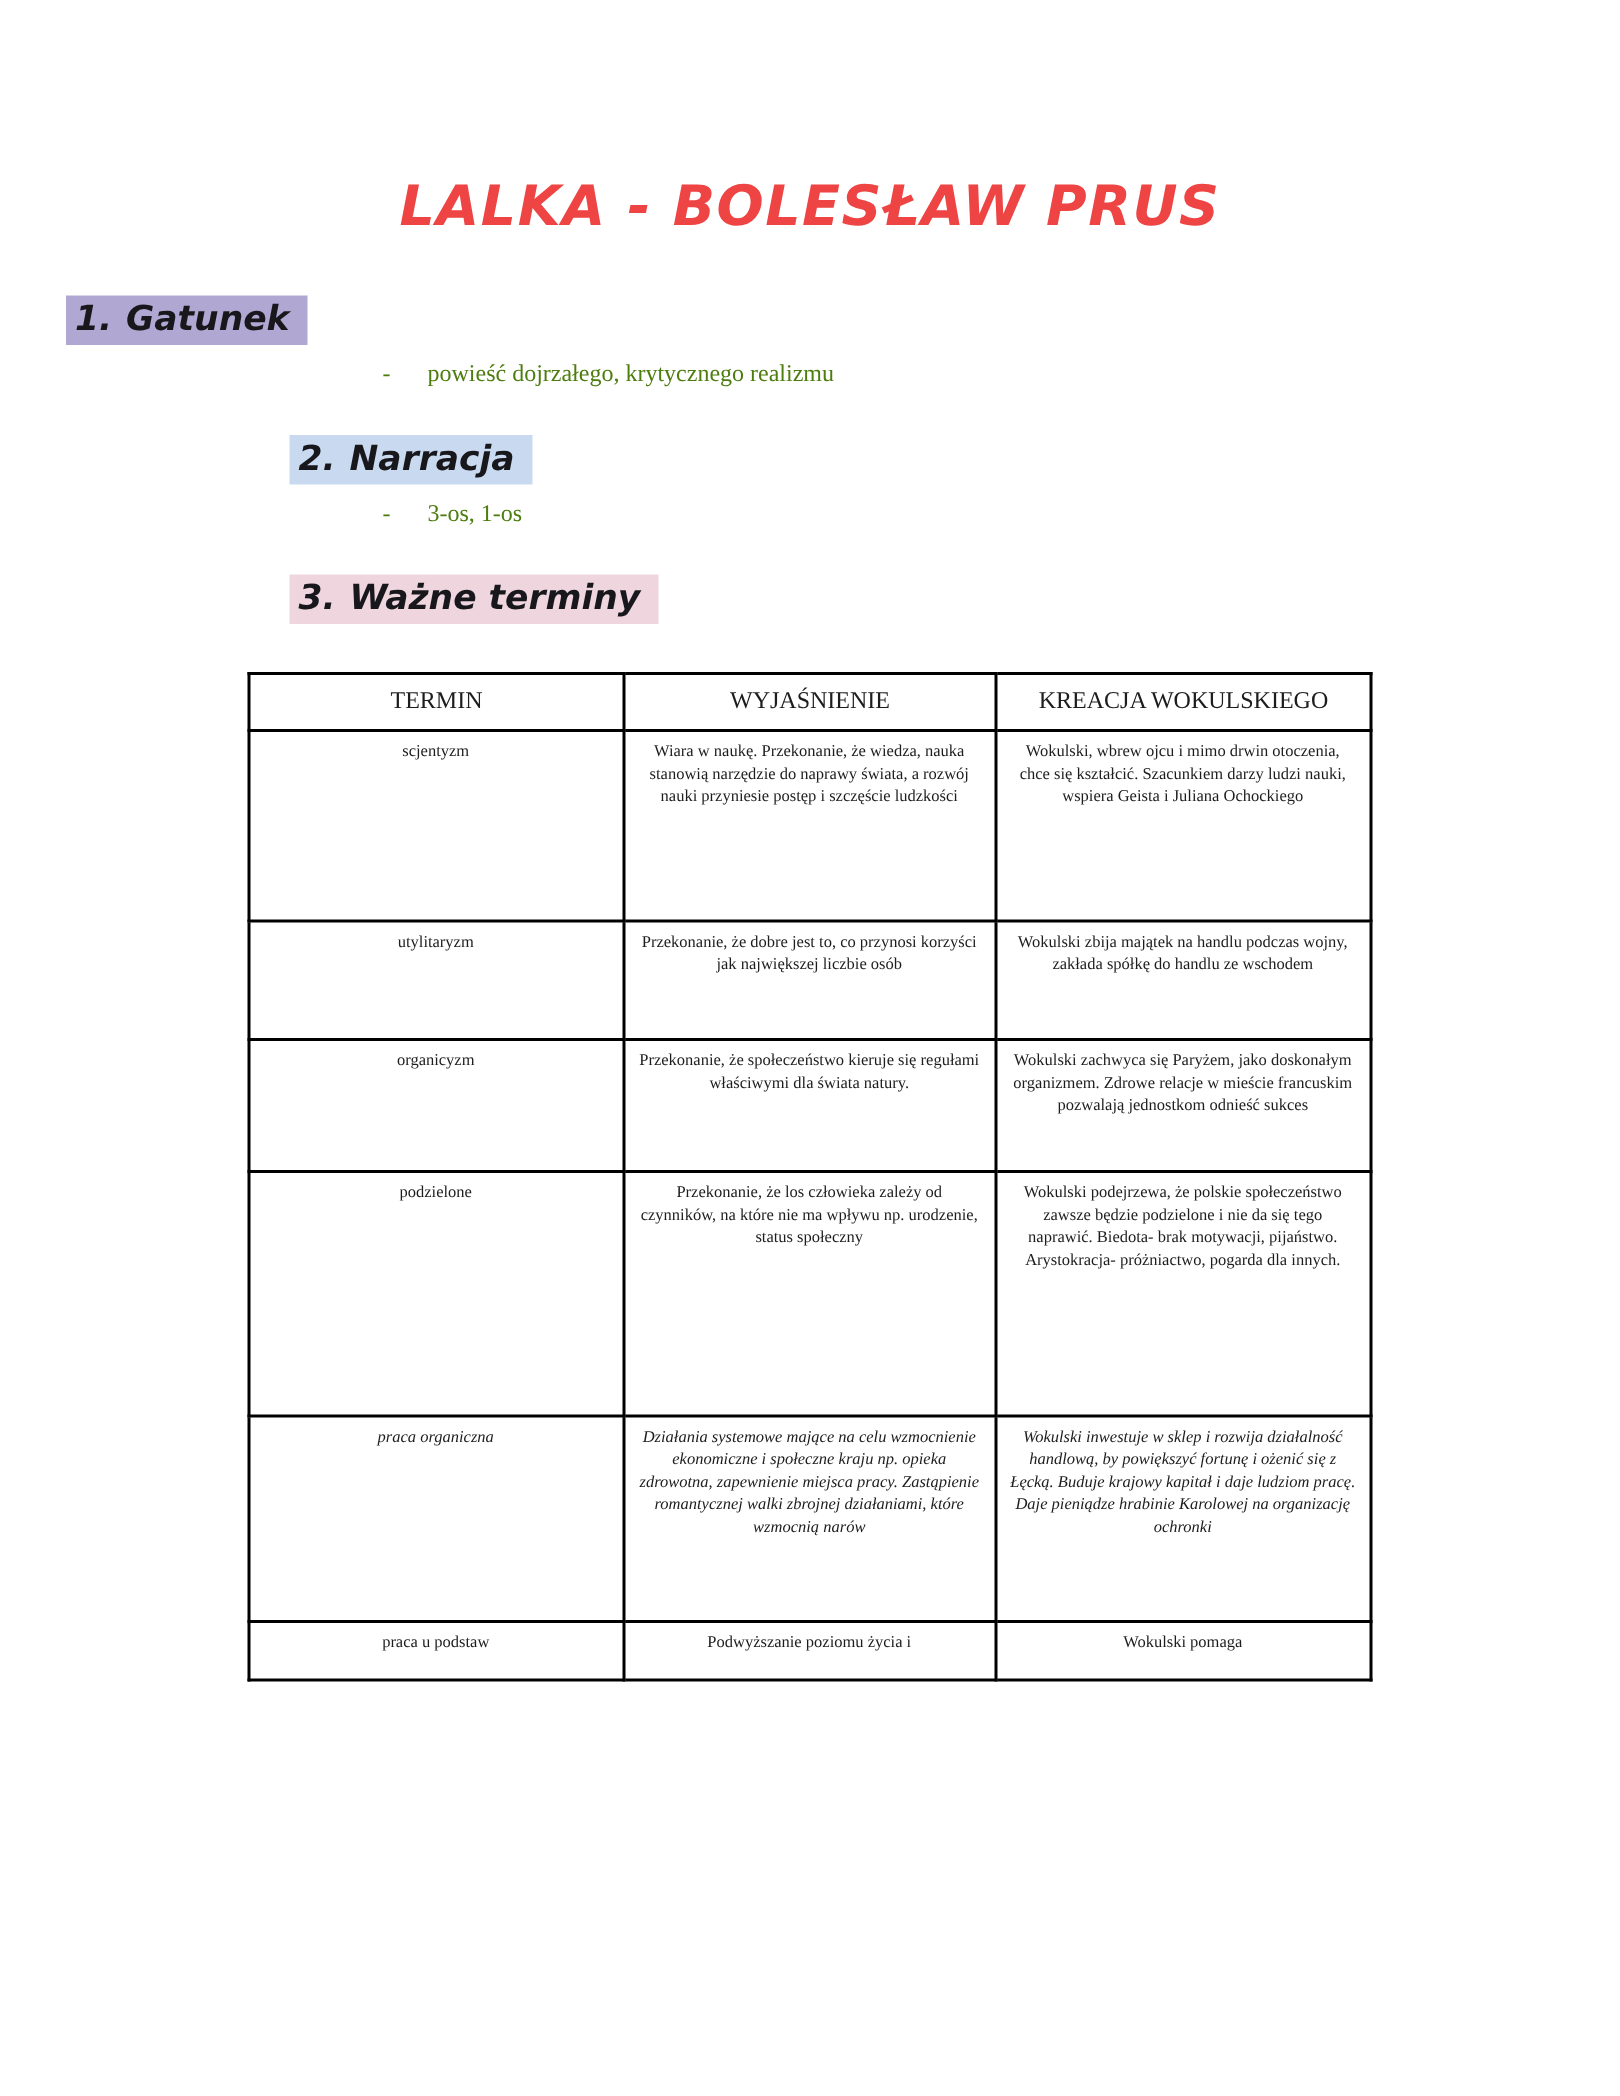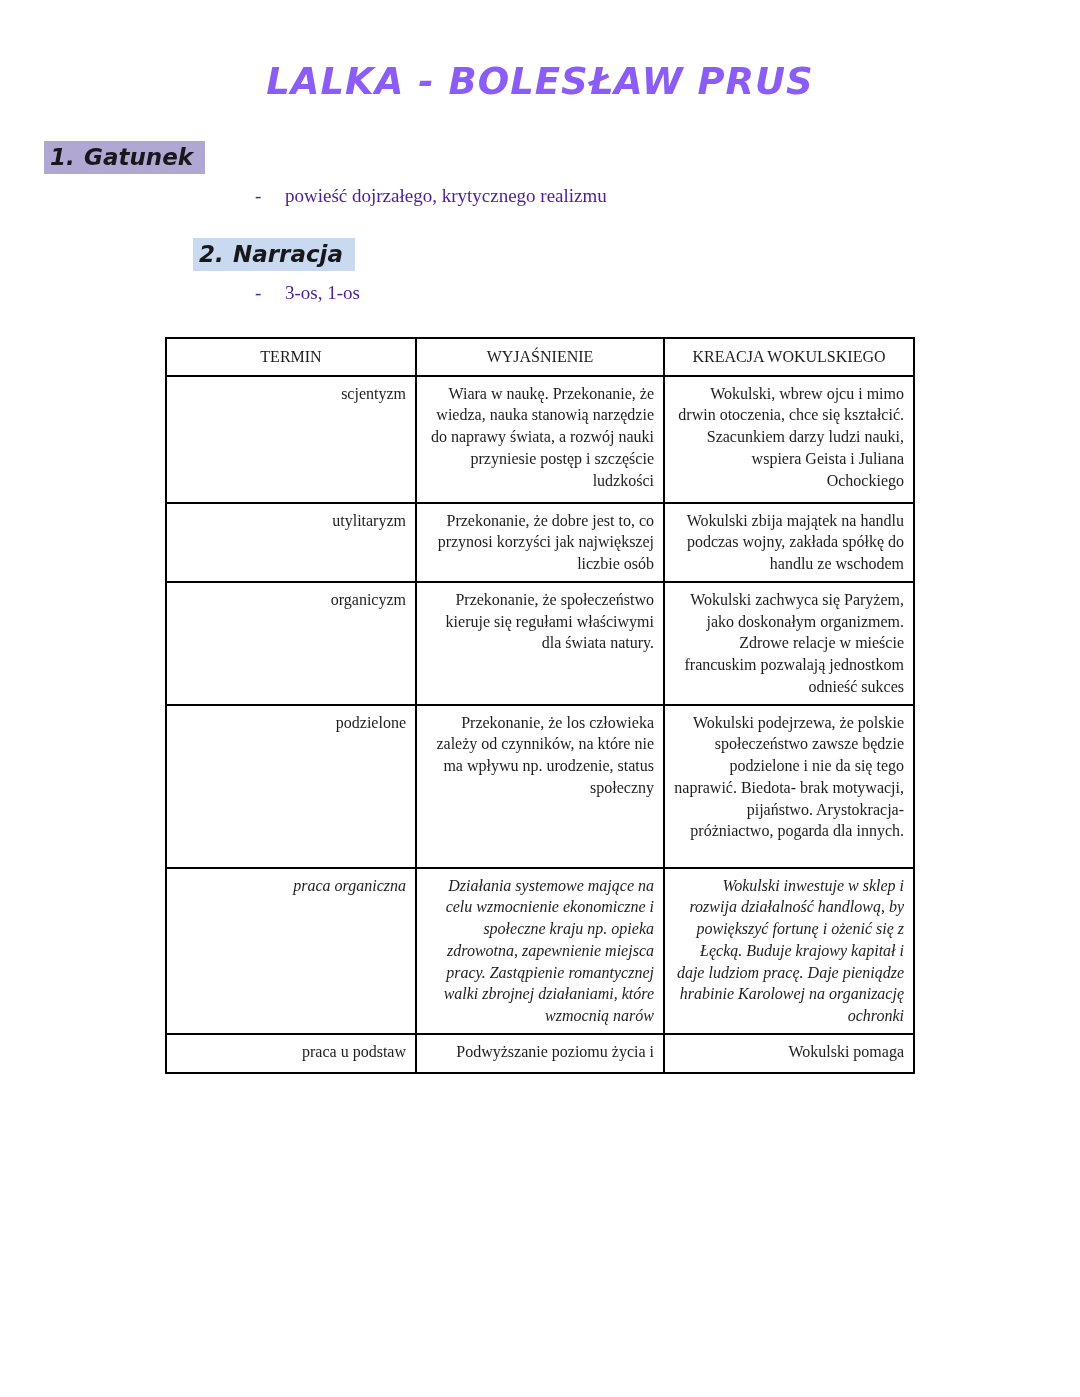--- a/index.html
+++ b/index.html
@@ -3,54 +3,54 @@
 <meta charset="utf-8">
 <style>
   html,body{margin:0;padding:0;}
   body{background:#ffffff;}
   .page{
     width:1080px;height:1397px;background:#ffffff;
     position:relative;overflow:hidden;
     font-family:"Liberation Serif", serif;color:#1d1d1d;
   }
   .title{
-    padding-top:60px;text-align:center;
+    padding-top:116px;text-align:center;
     font-family:"DejaVu Sans", sans-serif;
     font-style:italic;font-weight:700;
-    font-size:37px;letter-spacing:1px;color:#8b5cf6;
+    font-size:37px;letter-spacing:1px;color:#ef4444;
   }
   .section-heading{
     margin-left:193px;
     font-family:"DejaVu Sans", sans-serif;
     font-style:italic;font-weight:700;
     font-size:23px;color:#18181c;
   }
   .hl{display:inline-block;padding:3px 12px 4px 6px;}
   .sec-num{display:inline-block;min-width:26px;}
   .sec-label{display:inline-block;margin-left:8px;}
   .bullet{
     margin-left:255px;margin-top:10px;
-    font-size:19px;line-height:1.25;color:#4c1d95;
+    font-size:16px;line-height:1.25;color:#4d7c0f;
   }
   .bullet .dash{display:inline-block;width:30px;}
   .sec-gap{margin-top:38px;margin-left:44px;}
   .sec-gap2{margin-top:30px;}
   table.terms{
     margin:32px 0 0 165px;
     border-collapse:collapse;
     width:748px;table-layout:fixed;
   }
   table.terms col.c1{width:250px;}
   table.terms col.c2{width:248px;}
   table.terms col.c3{width:250px;}
   table.terms th, table.terms td{
     border:2px solid #000;
     font-weight:normal;
-    font-size:16px;line-height:1.36;
-    vertical-align:top;text-align:right;
+    font-size:11px;line-height:1.36;
+    vertical-align:top;text-align:center;
     padding:6px 9px 6px 8px;
     overflow:hidden;
   }
   table.terms th{
     text-align:center;vertical-align:middle;
     font-size:16px;padding:7px 4px;
   }
   tr.h-head{height:38px;}
   tr.h1{height:127px;}
   tr.h2{height:79px;}
@@ -74,20 +74,23 @@
     <span class="dash">-</span><span>powieść dojrzałego, krytycznego realizmu</span>
   </div>
 
   <div class="section-heading sec-gap2">
     <span class="hl" style="background-color: rgb(201, 218, 240);"><span class="sec-num">2.</span><span class="sec-label">Narracja</span></span>
   </div>
   <div class="bullet">
     <span class="dash">-</span><span>3-os, 1-os</span>
   </div>
 
+  <div class="section-heading sec-gap2">
+    <span class="hl" style="background-color: rgb(238, 213, 222);"><span class="sec-num">3.</span><span class="sec-label">Ważne terminy</span></span>
+  </div>
 
   <table class="terms">
     <colgroup>
         <col class="c1">
         <col class="c2">
         <col class="c3">
       </colgroup>
     <tbody>
         <tr class="h-head">
       <th>TERMIN</th>

